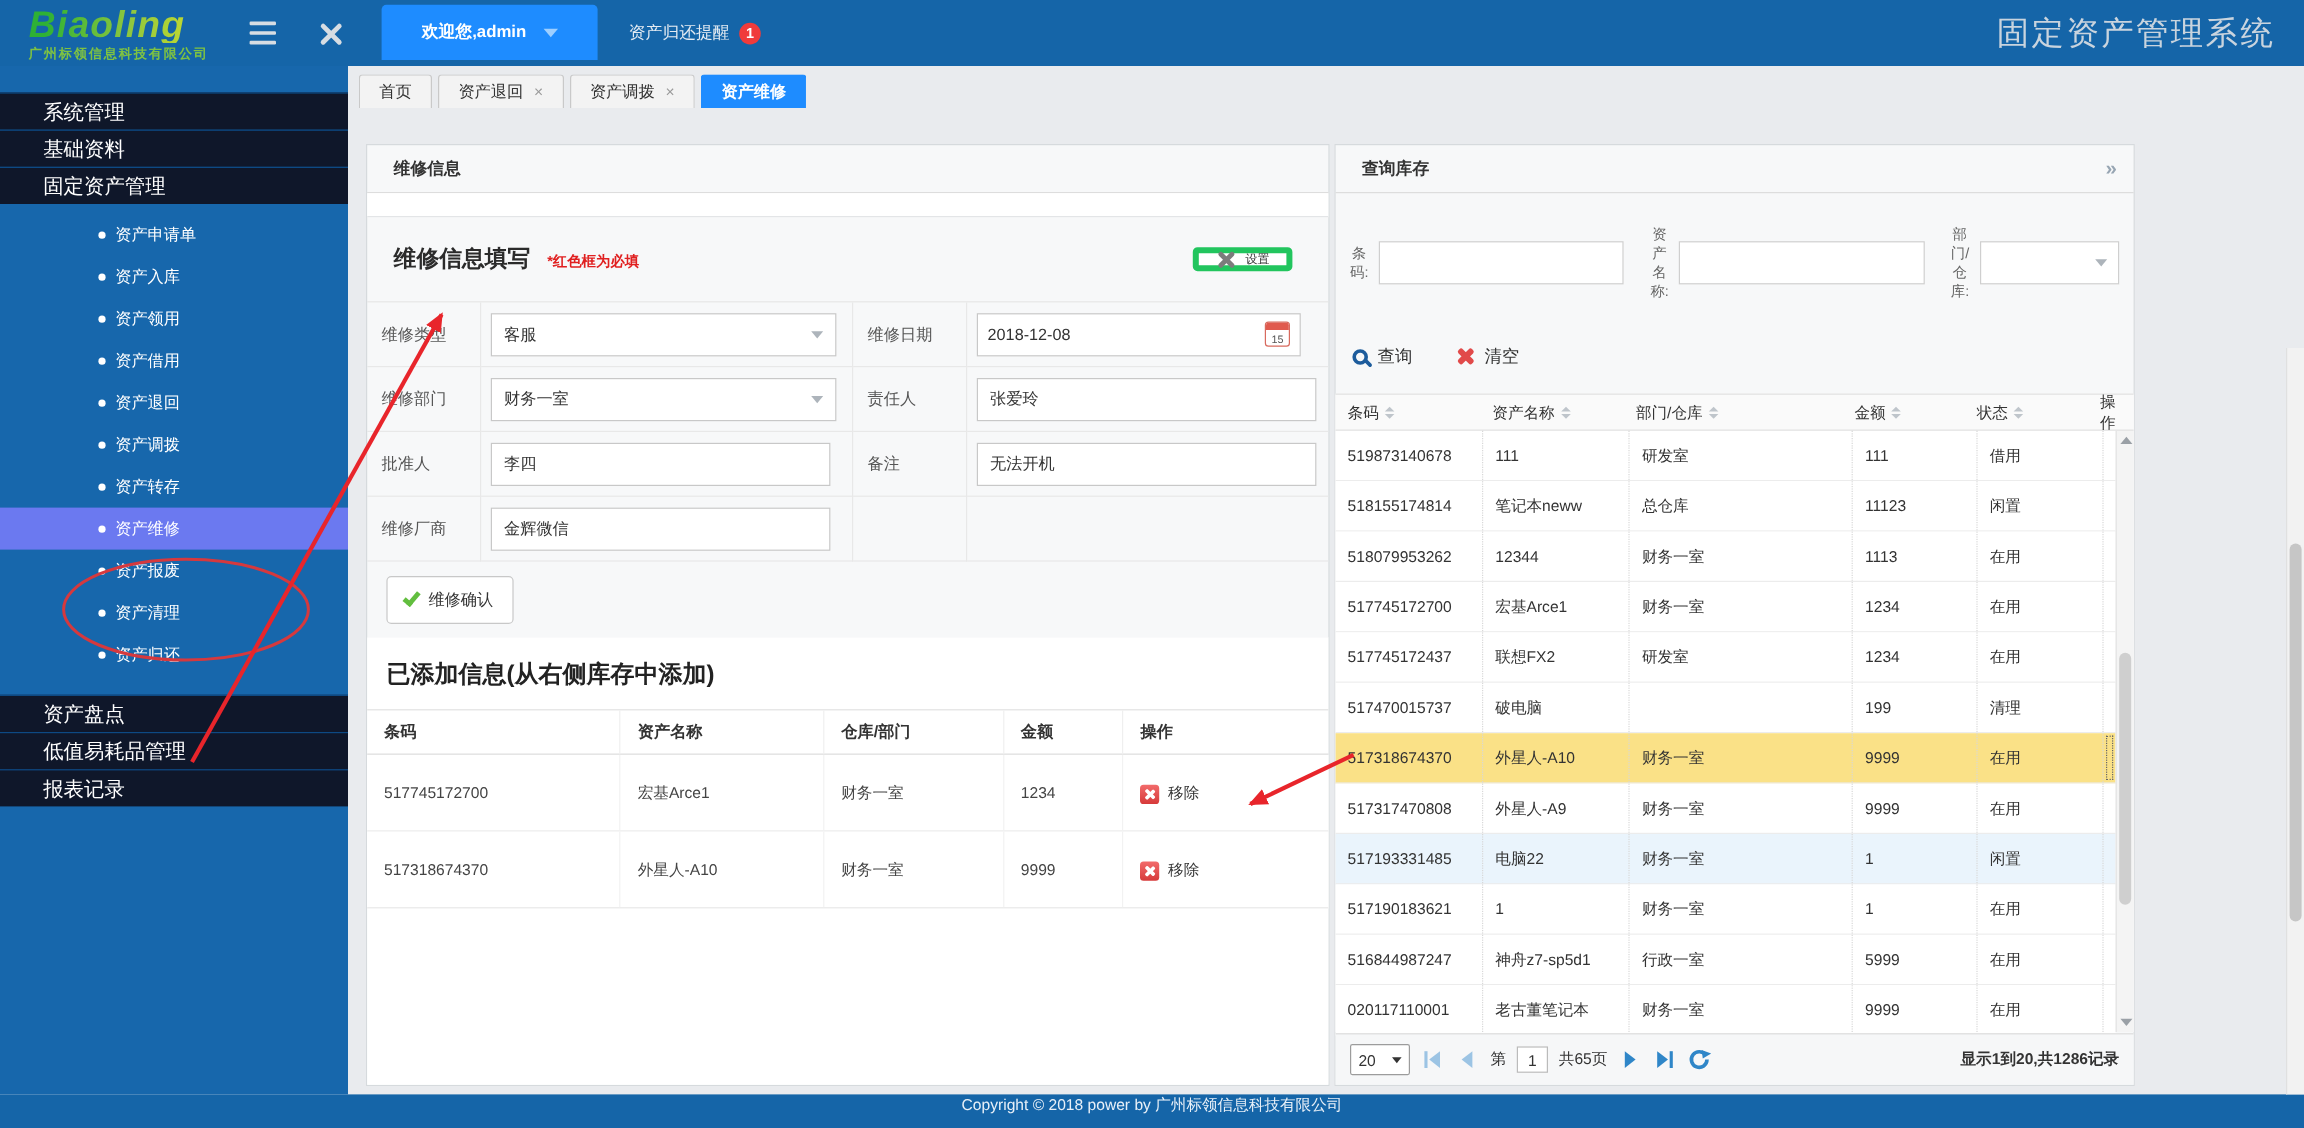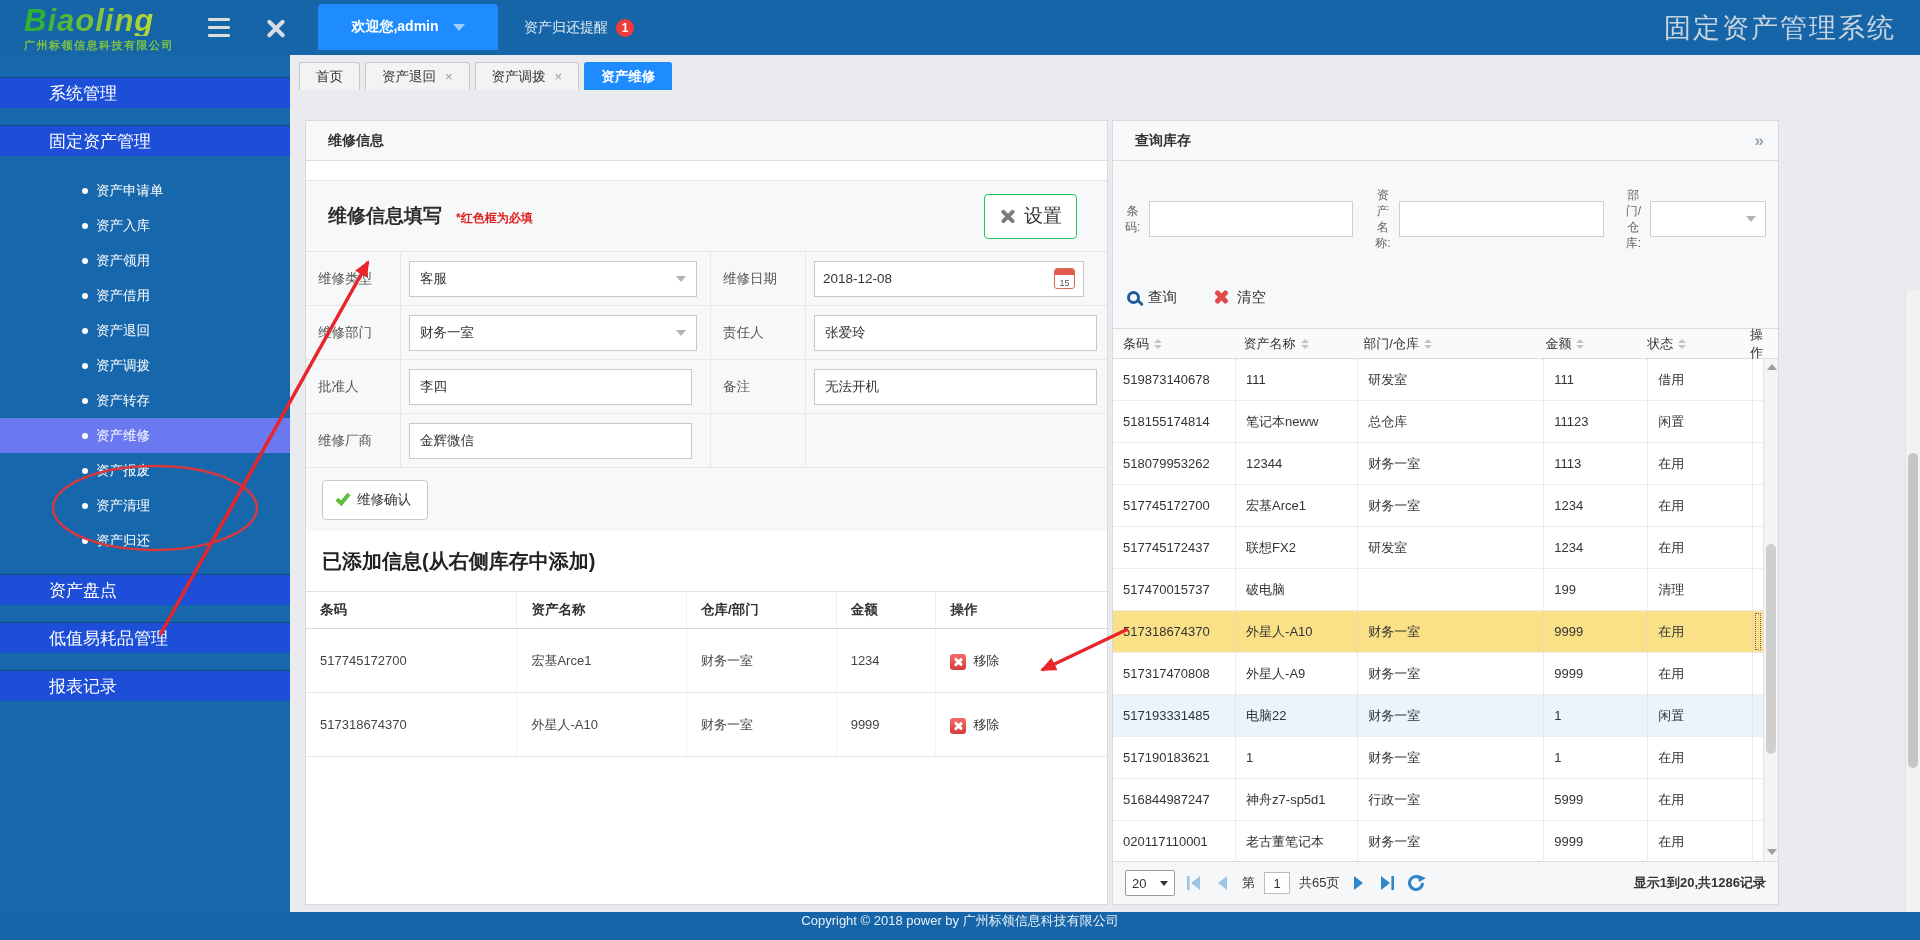--- a/index.html
+++ b/index.html
@@ -25,22 +25,22 @@
     gap:14px; color:#fff; font-size:14px; font-weight:bold; cursor:pointer; }
   .admin-caret { width:0; height:0; border-left:6px solid transparent; border-right:6px solid transparent;
     border-top:7px solid #9ECFFF; }
   .notice { margin-left:26px; display:flex; align-items:center; gap:8px; color:#E4EBF2; font-size:14px; cursor:pointer; }
   .badge { min-width:18px; height:18px; border-radius:50%; background:#F03B3B; color:#fff;
     font-size:12px; font-weight:bold; display:flex; align-items:center; justify-content:center; }
   .sys-title { margin-left:auto; margin-right:24px; color:#C9D4DE; font-size:27px; letter-spacing:2px; }
 
   
   .sidebar { position:absolute; top:55px; left:0; width:290px; bottom:28px; background:#1767AC; z-index:4; }
-  .side-h { height:31px; line-height:31px; background:#1d4ed8; border-top:1px solid #0D4983;
-    color:#FFFFFF; font-size:17px; padding-left:49px; margin-bottom:17px; cursor:pointer; }
+  .side-h { height:31px; line-height:31px; background:#0f172a; border-top:1px solid #0D4983;
+    color:#FFFFFF; font-size:17px; padding-left:36px; cursor:pointer; }
   .side-h.first { margin-top:22px; }
   .side-menu { margin:8px 0 16px 0; }
   .side-item { position:relative; height:35px; line-height:35px; color:#fff; font-size:13.5px;
     padding-left:96px; cursor:pointer; }
   .side-item::before { content:''; position:absolute; left:82px; top:15px; width:6px; height:6px;
     border-radius:50%; background:#fff; }
   .side-item.active { background:#6B79F0; }
 
   
   .main { position:absolute; top:55px; left:290px; right:0; bottom:28px; background:#E9EBEE; }
@@ -57,23 +57,23 @@
   .panel-title { height:40px; line-height:40px; padding-left:22px; font-size:14px; font-weight:bold;
     color:#333; border-bottom:1px solid #DDDDDD; display:flex; align-items:center; }
   .panel-title .t { line-height:normal; }
   .collapse { margin-left:auto; margin-right:14px; color:#97A5B3; font-size:17px; font-weight:bold; cursor:pointer; }
 
   
   .white-gap { height:20px; background:#fff; border-bottom:1px solid #E3E5E7; }
   .form-head { height:70px; display:flex; align-items:center; padding:0 22px; }
   .form-title { font-size:19px; font-weight:bold; color:#2B2B2B; }
   .req-note { color:#E02020; font-size:12px; font-weight:bold; margin-left:14px; margin-top:4px; }
-  .settings-btn { margin-left:auto; margin-right:8px; height:45px; padding:0 14px; background:#fff;
-    border:1px solid #22c55e; border-radius:4px; display:flex; align-items:center; gap:8px;
-    font-size:19px; color:#333; cursor:pointer; }
+  .settings-btn { margin-left:auto; margin-right:8px; height:20px; padding:0 14px; background:#fff;
+    border:5px solid #22c55e; border-radius:4px; display:flex; align-items:center; gap:8px;
+    font-size:10px; color:#333; cursor:pointer; }
   .tool-ico { position:relative; width:17px; height:17px; }
   .tool-ico::before,.tool-ico::after { content:''; position:absolute; left:7px; top:0;
     width:4px; height:17px; background:#7C7C7C; border-radius:2px; }
   .tool-ico::before { transform:rotate(45deg); } .tool-ico::after { transform:rotate(-45deg); }
   .fg { display:grid; grid-template-columns:95px 310px 95px 1fr; border-top:1px solid #E6E6E6; }
   .fg > div { height:54px; border-right:1px solid #E8E8E8; border-bottom:1px solid #E8E8E8;
     display:flex; align-items:center; }
   .fg > div:nth-child(4n) { border-right:none; }
   .flabel { padding-left:12px; font-size:13.5px; color:#555; }
   .sel { width:288px; height:36px; margin-left:8px; background:#fff; border:1px solid #C8C8C8;
@@ -216,20 +216,21 @@
   </div>
   <div class="notice">
     <span>资产归还提醒</span>
     <span class="badge">1</span>
   </div>
   <div class="sys-title">固定资产管理系统</div>
 </div>
 
 <div class="sidebar">
   <div class="side-h first">系统管理</div>
+  <div class="side-h">基础资料</div>
   <div class="side-h">固定资产管理</div>
   <div class="side-menu">
 
   <div class="side-item">
         <span>资产申请单</span>
       </div>
       <div class="side-item">
         <span>资产入库</span>
       </div>
       <div class="side-item">

